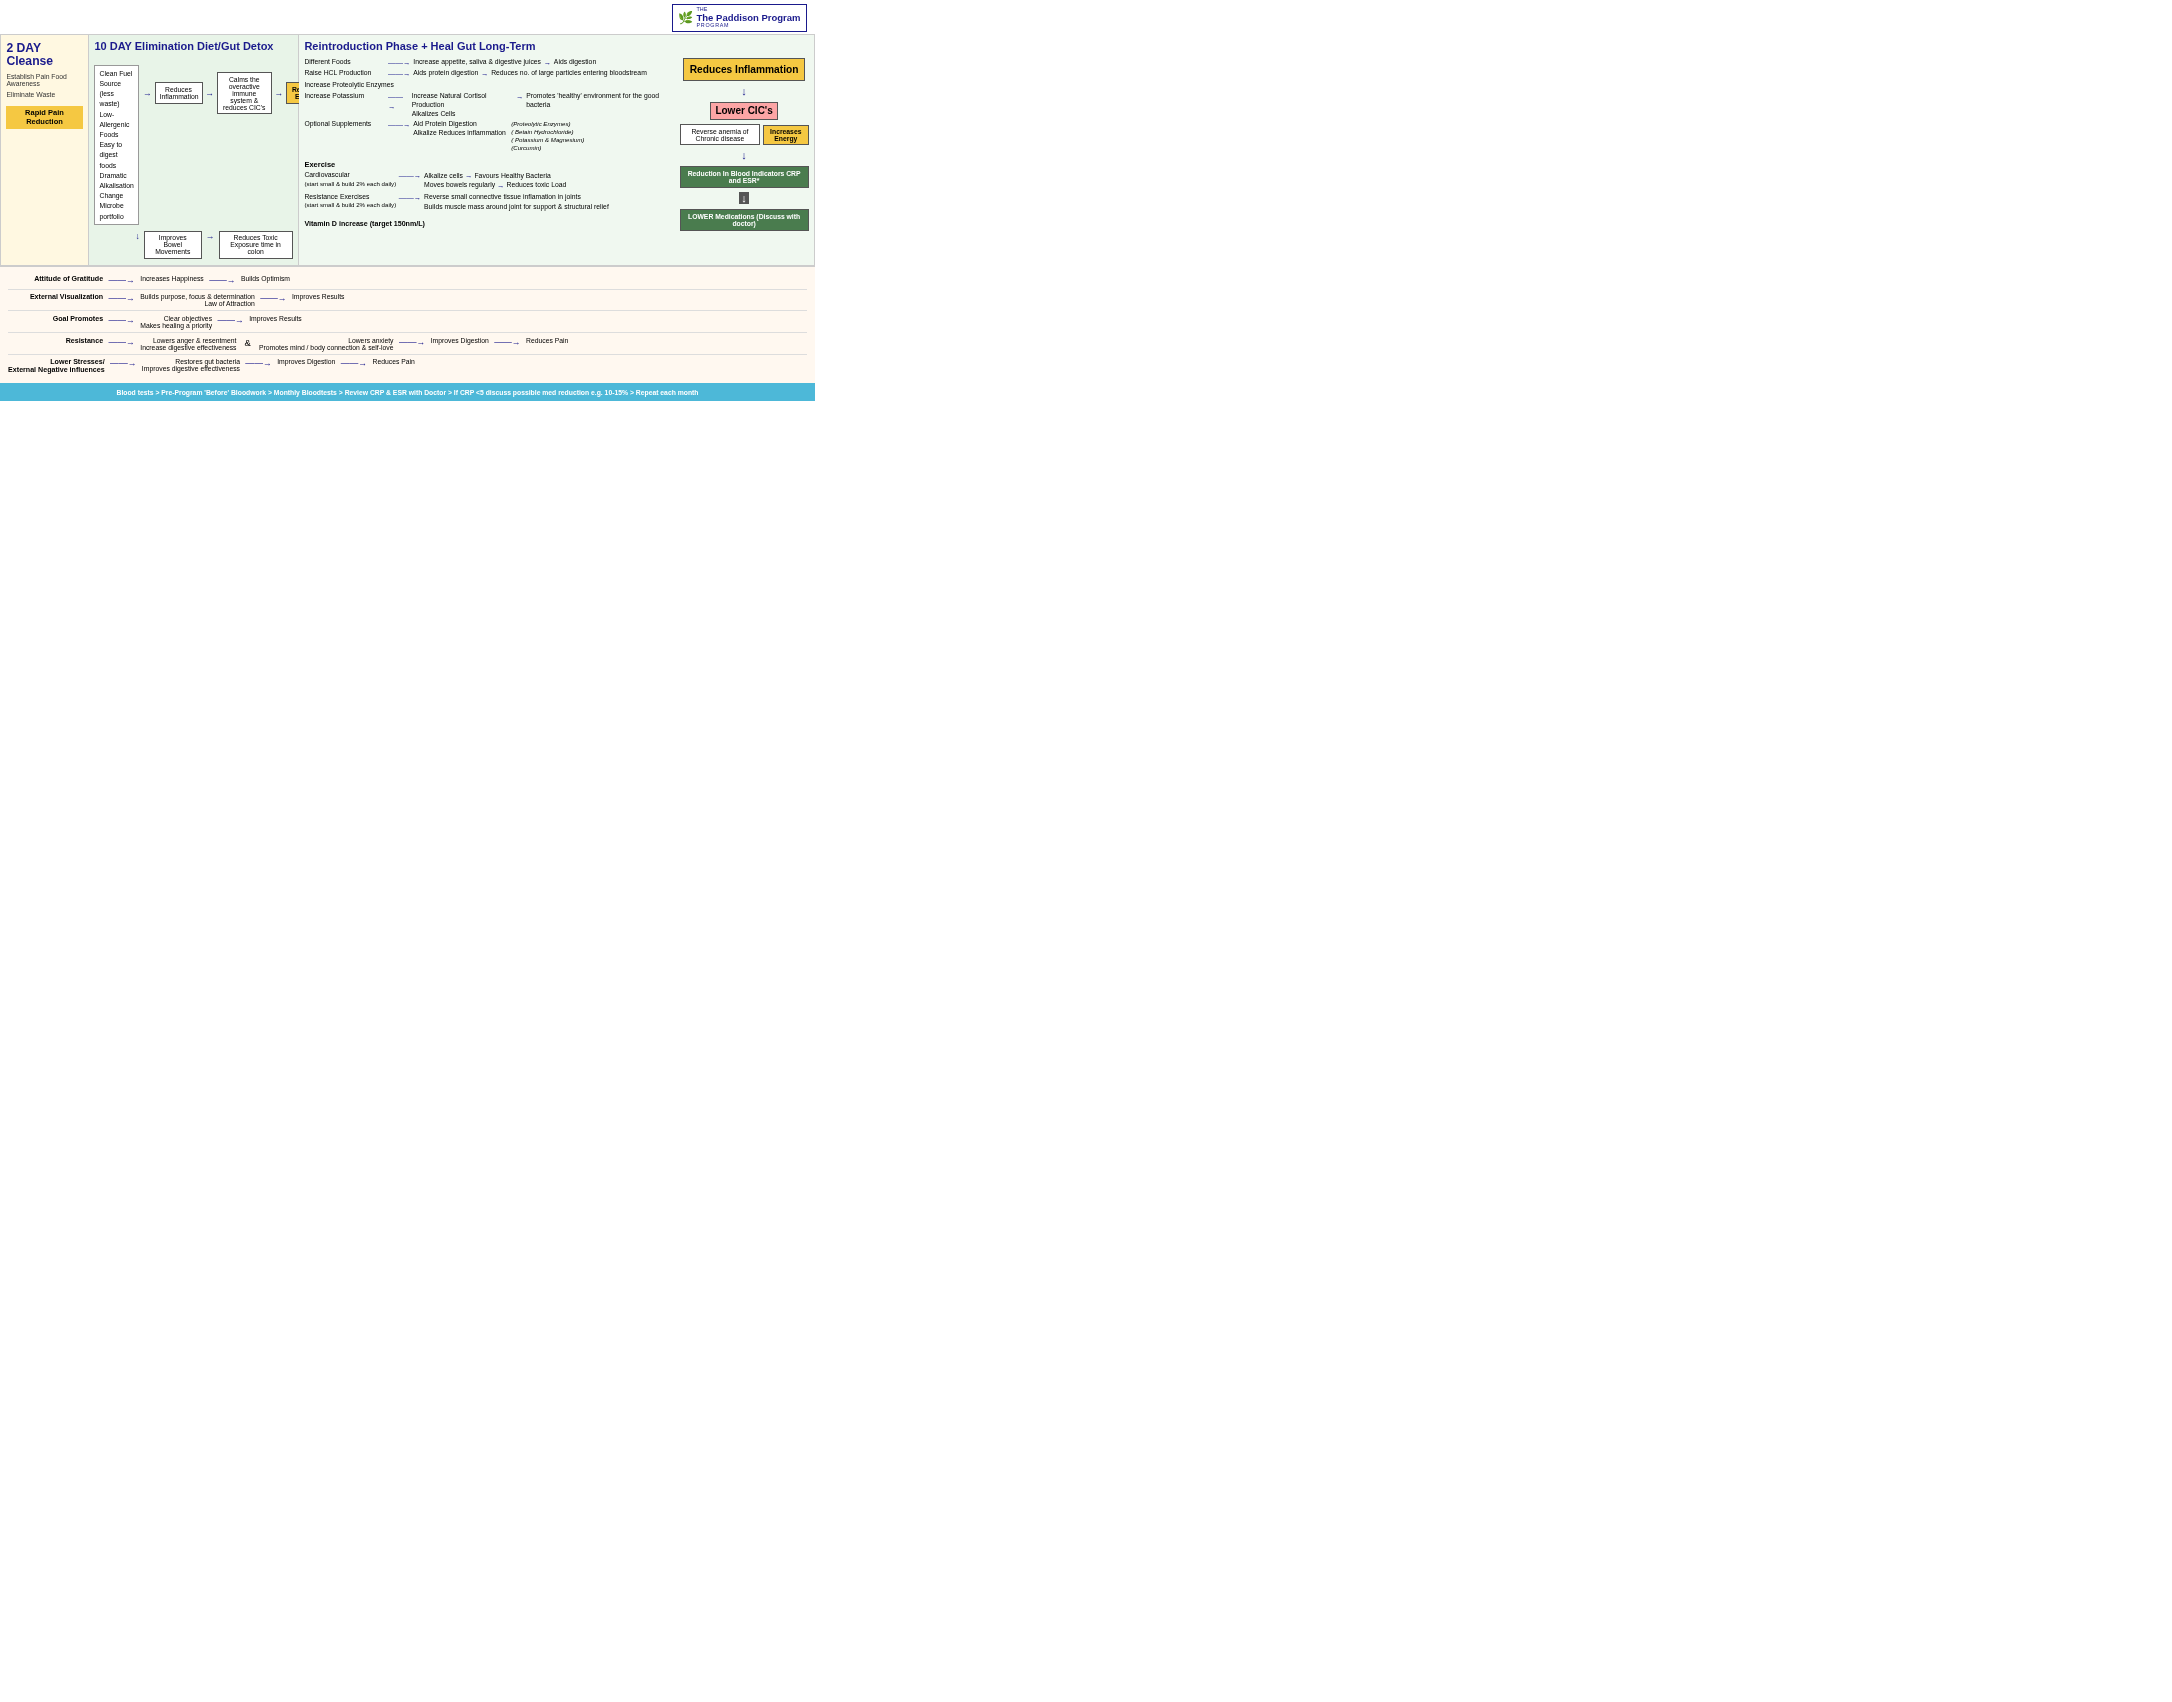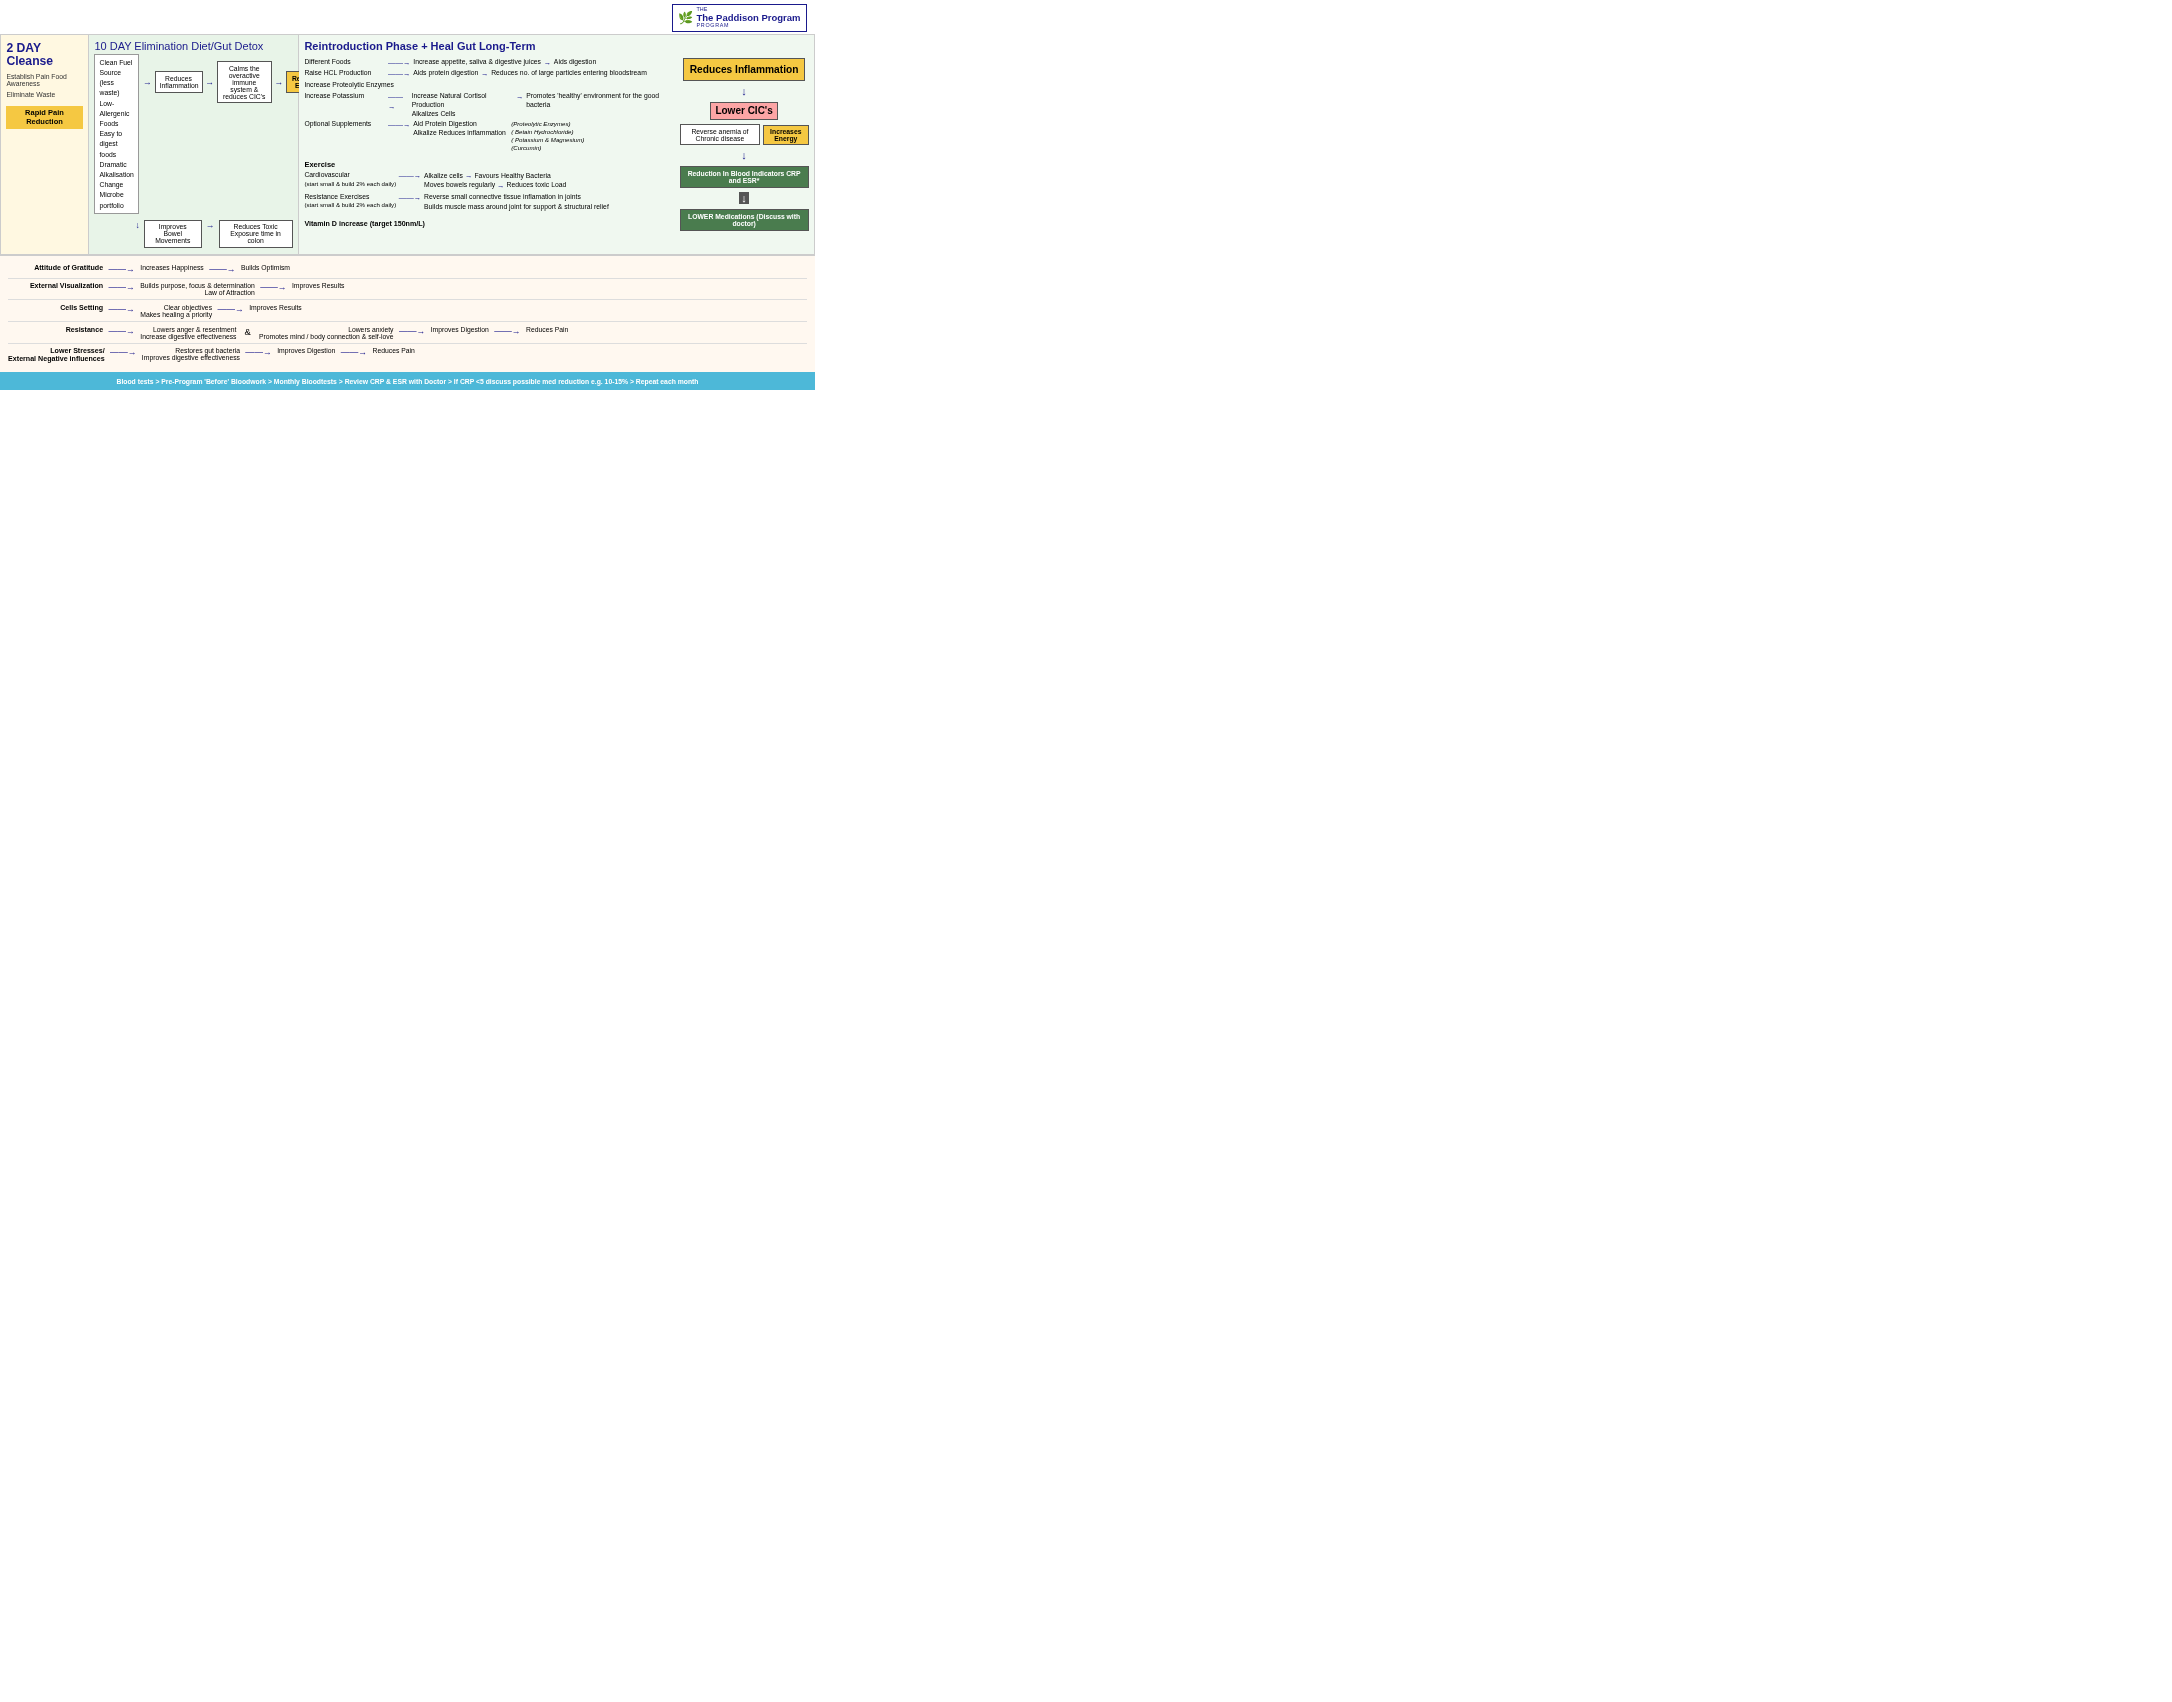--- a/index.html
+++ b/index.html
@@ -73,23 +73,23 @@
     
     .col-elimination {
       background: #e8f4e8;
       width: 210px;
       min-width: 210px;
       padding: 5.4px;
       border-right: 0.7px solid #ccc;
     }
     .col-elimination h2 {
       font-size: 11px;
-      font-weight: normal;
+      font-weight: bold;
       color: #1a1a8c;
-      margin-bottom: 2px;
+      margin-bottom: 13px;
     }
 
     
     .col-reintro {
       background: #f0f8f0;
       flex: 1;
       padding: 5.4px;
     }
     .col-reintro h2 {
       font-size: 11px;
@@ -537,21 +537,21 @@
       <span class="arrow">——→</span>
       <div>
         <div>Builds purpose, focus &amp; determination</div>
         <div>Law of Attraction</div>
       </div>
       <span class="arrow">——→</span>
       <span>Improves Results</span>
     </div>
 
     <div class="mind-row">
-      <span class="mind-label">Cells Setting</span>
+      <span class="mind-label">Goal Promotes</span>
       <span class="arrow">——→</span>
       <div>
         <div>Clear objectives</div>
         <div>Makes healing a priority</div>
       </div>
       <span class="arrow">——→</span>
       <span>Improves Results</span>
     </div>
 
     <div class="mind-row">

